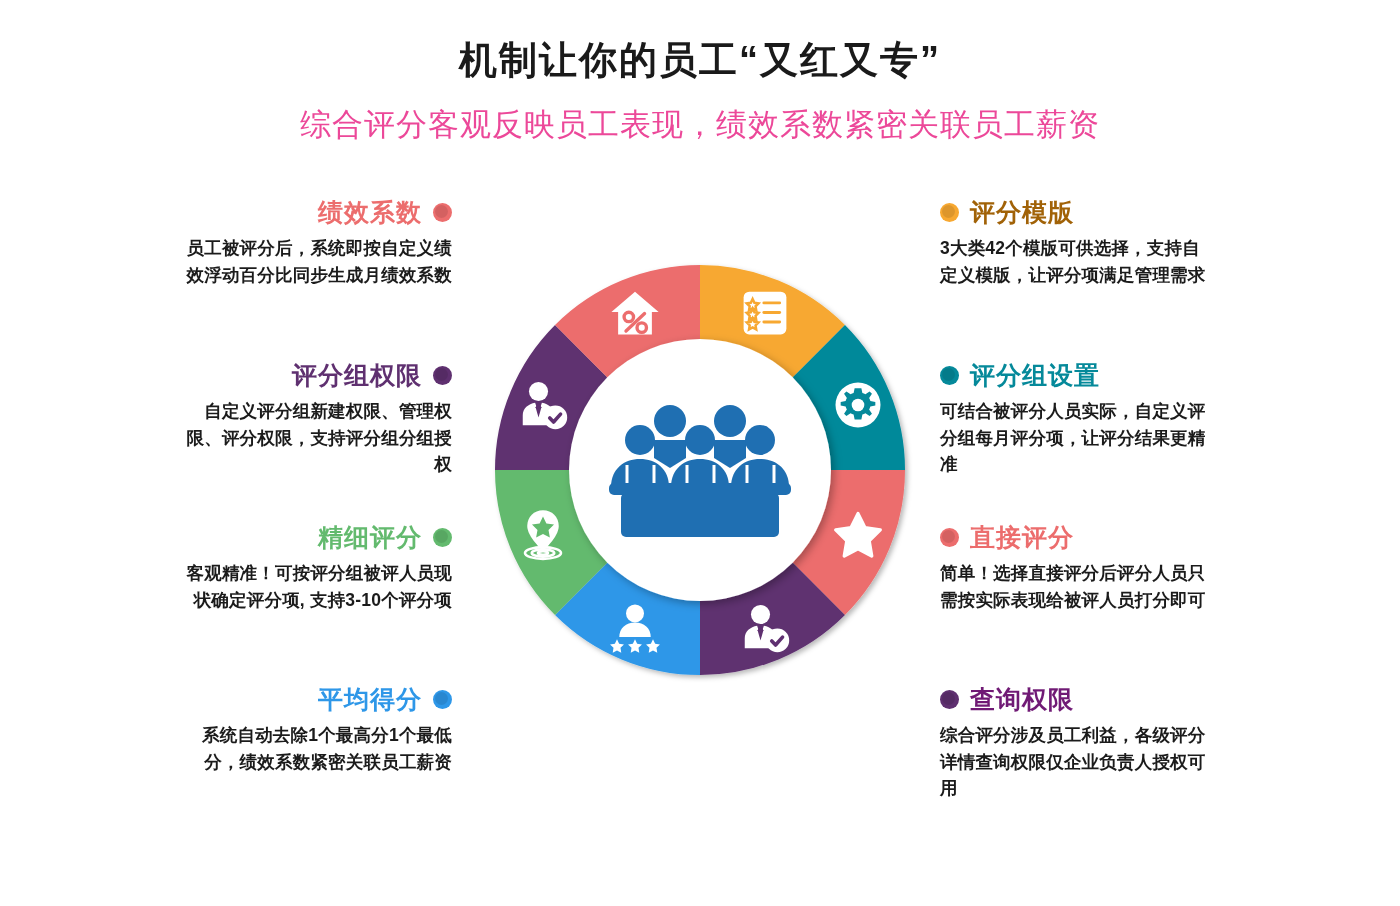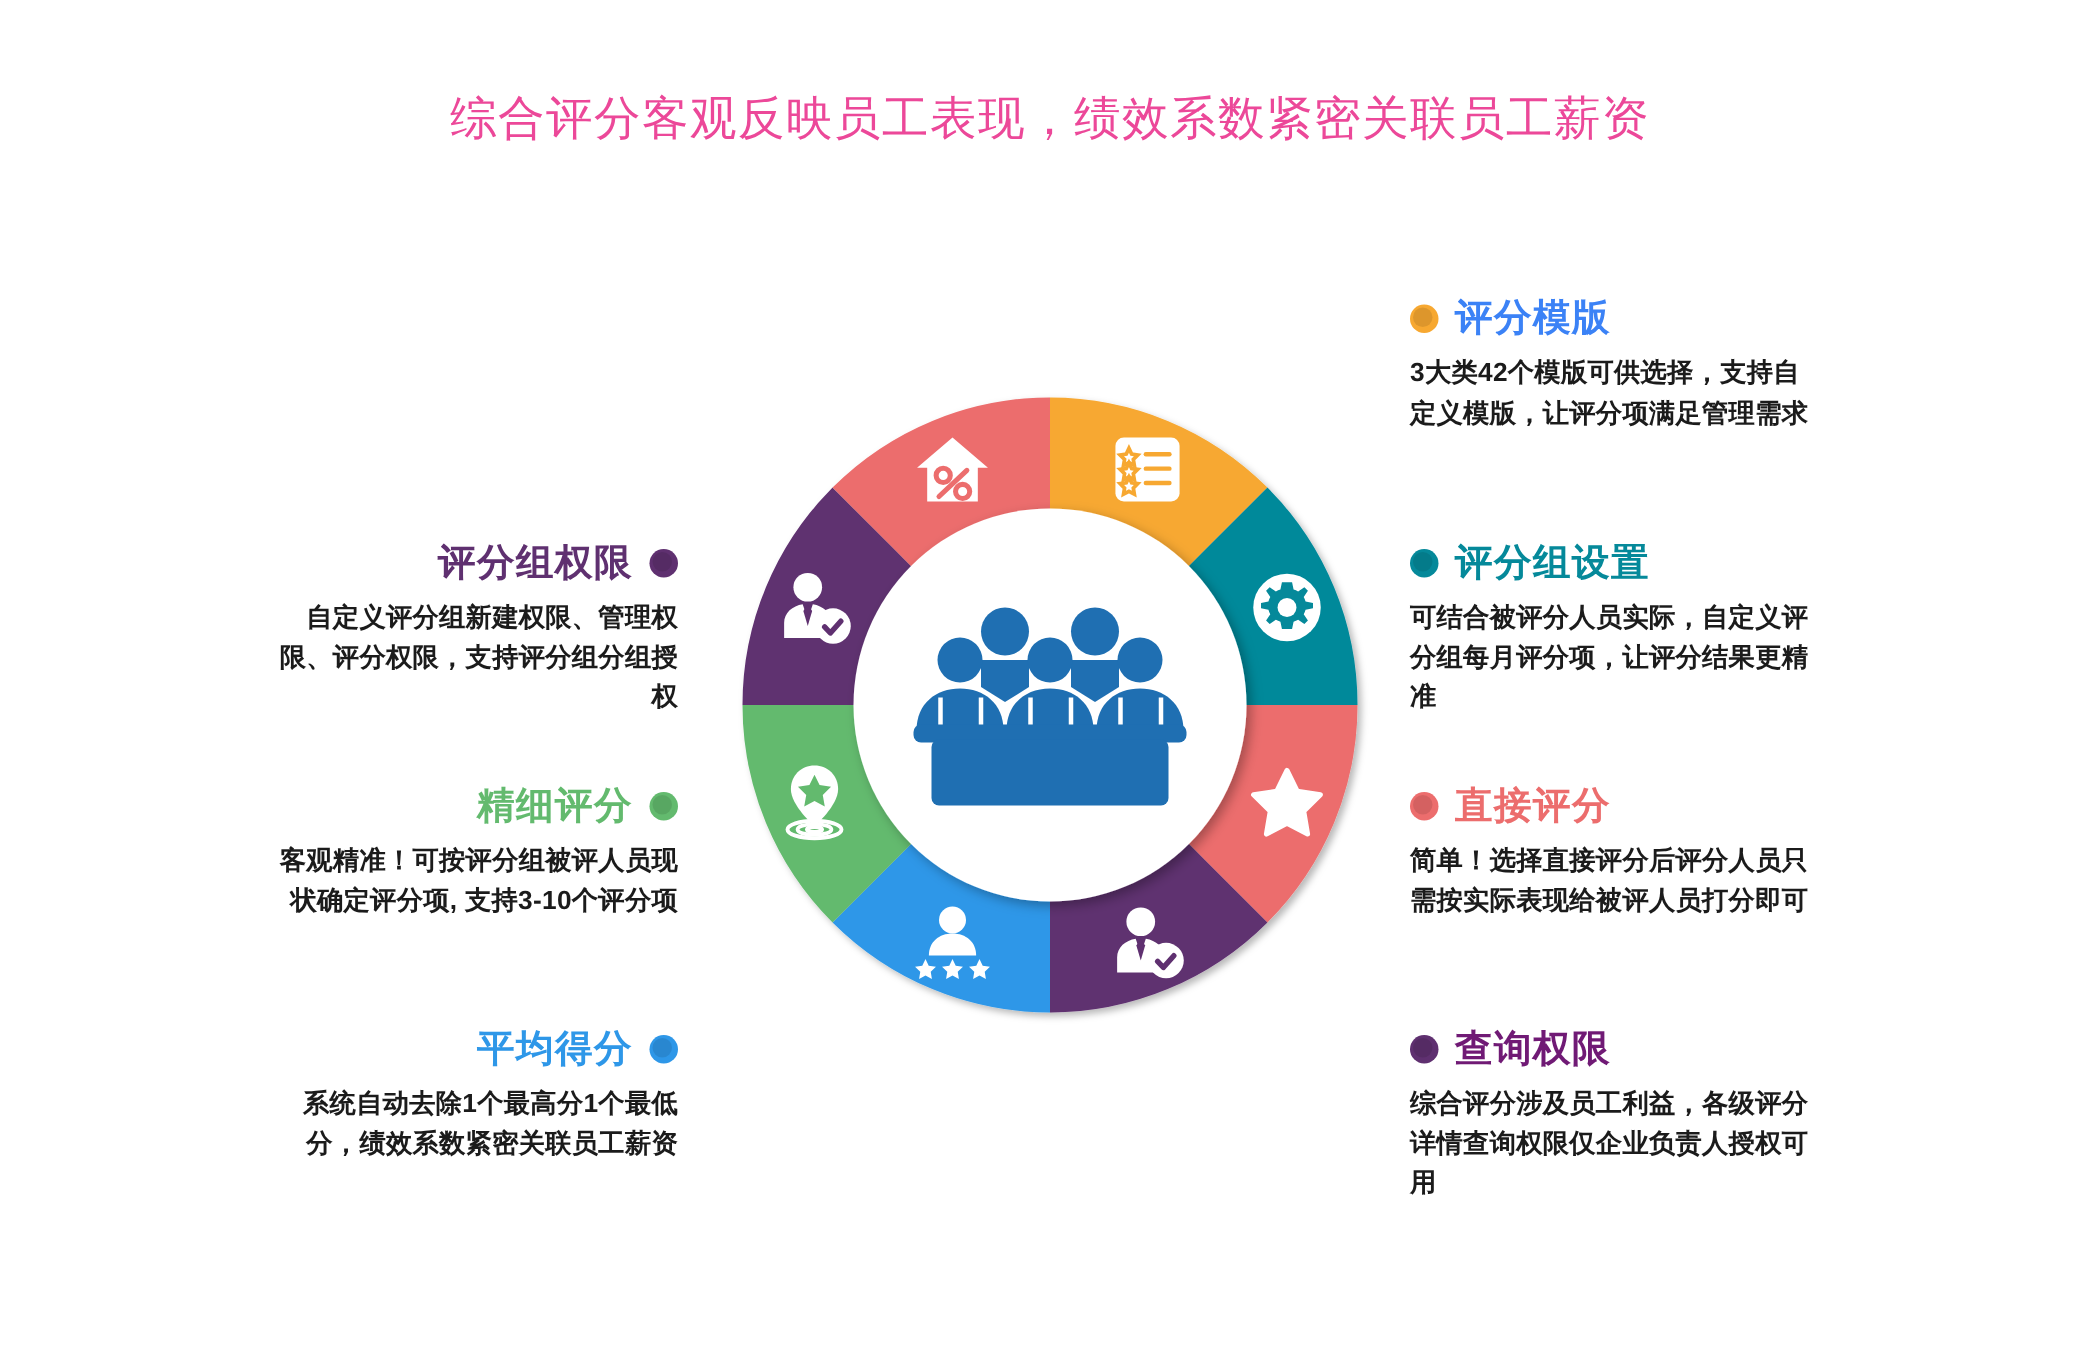--- a/index.html
+++ b/index.html
@@ -114,23 +114,31 @@
     transform: translate(-50%, -50%);
     pointer-events: none;
   }
 </style>
 </head>
 <body>
 
 <div class="page">
 
   <div class="header">
+    <h1 class="main-title">机制让你的员工“又红又专”</h1>
     <p class="sub-title">综合评分客观反映员工表现，绩效系数紧密关联员工薪资</p>
   </div>
 
+  <div class="block block-left" id="lb0" style="left:182px; top:200px;">
+    <div class="block-head">
+      <span class="block-title" style="color: rgb(236, 109, 109);">绩效系数</span>
+      <span class="dot" style="background: rgb(236, 109, 109);"></span>
+    </div>
+    <div class="block-desc">员工被评分后，系统即按自定义绩效浮动百分比同步生成月绩效系数</div>
+  </div>
 
   <div class="block block-left" id="lb1" style="left:182px; top:363px;">
     <div class="block-head">
       <span class="block-title" style="color: rgb(95, 48, 112);">评分组权限</span>
       <span class="dot" style="background: rgb(95, 48, 112);"></span>
     </div>
     <div class="block-desc">自定义评分组新建权限、管理权限、评分权限，支持评分组分组授权</div>
   </div>
 
   <div class="block block-left" id="lb2" style="left:182px; top:525px;">
@@ -145,21 +153,21 @@
     <div class="block-head">
       <span class="block-title" style="color: rgb(46, 151, 232);">平均得分</span>
       <span class="dot" style="background: rgb(46, 151, 232);"></span>
     </div>
     <div class="block-desc">系统自动去除1个最高分1个最低分，绩效系数紧密关联员工薪资</div>
   </div>
 
   <div class="block block-right" id="rb0" style="left:940px; top:200px;">
     <div class="block-head">
       <span class="dot" style="background: rgb(247, 168, 49);"></span>
-      <span class="block-title" style="color: #3b82f6;">评分模版</span>
+      <span class="block-title" style="color: #a16207;">评分模版</span>
     </div>
     <div class="block-desc">3大类42个模版可供选择，支持自定义模版，让评分项满足管理需求</div>
   </div>
 
   <div class="block block-right" id="rb2" style="left:940px; top:525px;">
     <div class="block-head">
       <span class="dot" style="background: rgb(236, 109, 109);"></span>
       <span class="block-title" style="color: rgb(236, 109, 109);">直接评分</span>
     </div>
     <div class="block-desc">简单！选择直接评分后评分人员只需按实际表现给被评人员打分即可</div>

